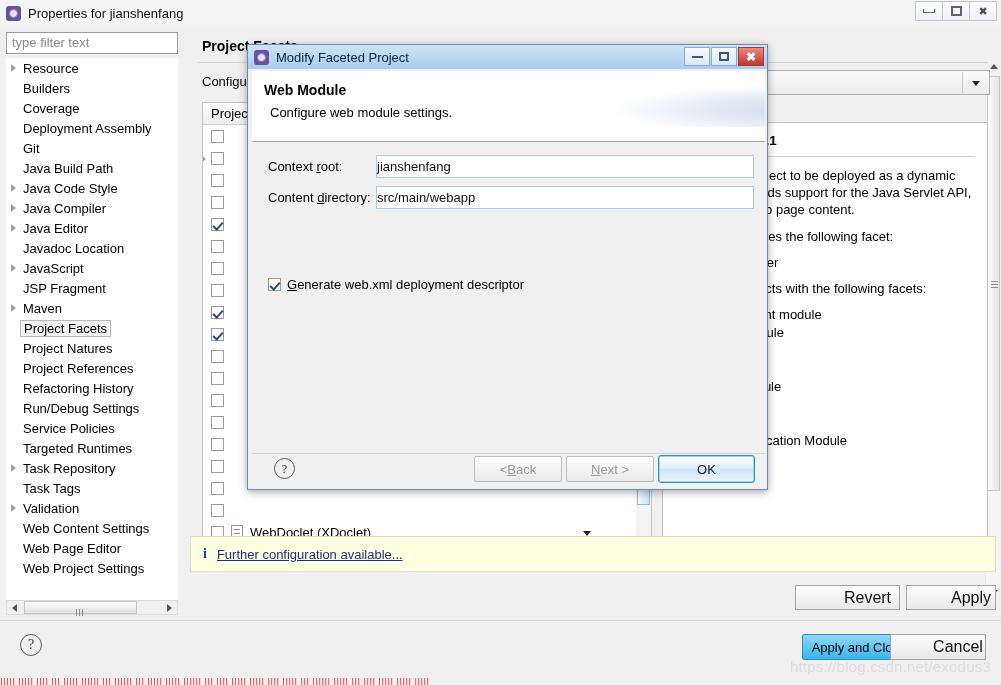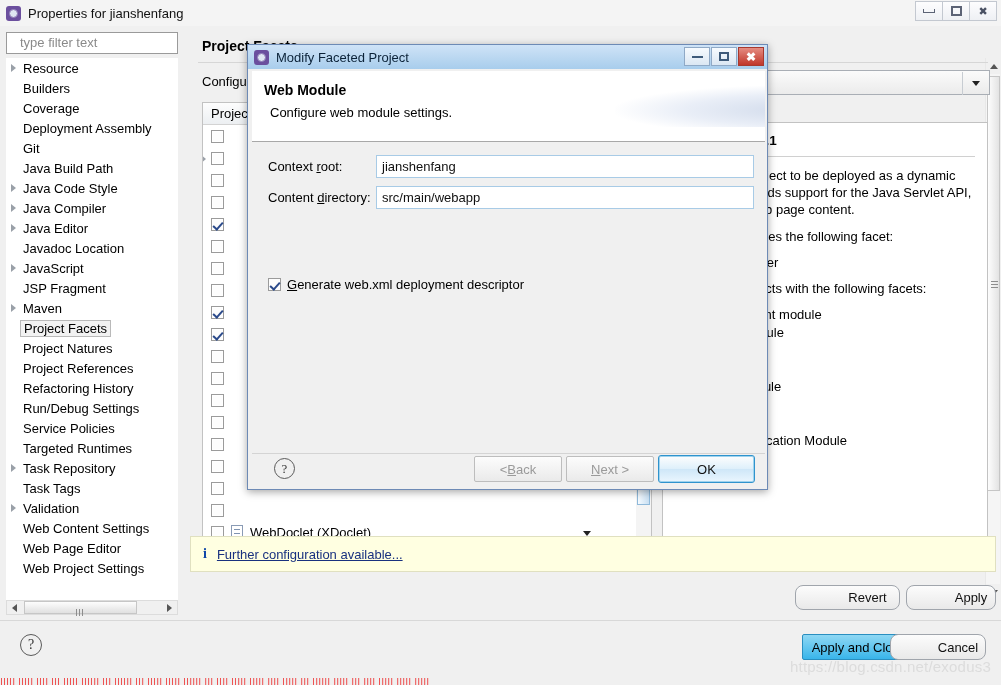--- a/index.html
+++ b/index.html
@@ -47,21 +47,21 @@
   .wc-max .glyph { display:block; width:11px; height:10px; border:2px solid #5c6375; }
   .wc-close { background: linear-gradient(#fdfdfe,#eef0f4); }
   #filterbox {
     position: absolute; left: 6px; top: 32px;
     width: 172px; height: 22px;
     border: 1px solid #9a9a9a;
     background: #ffffff;
     font-family: "Liberation Sans", sans-serif;
     font-size: 13px;
     color: #8a8a8a;
-    padding: 0 13px;
+    padding: 0 5px;
     line-height: 20px;
   }
   #treebox {
     position: absolute; left: 6px; top: 58px;
     width: 172px; height: 542px;
     background: #ffffff;
     border: 1px solid #ffffff;
     overflow: hidden;
   }
   .tree-list {
@@ -165,23 +165,23 @@
   }
   #cfg-combo .caret {
     position:absolute; right:9px; top:10px;
     width:0;height:0;border-top:5px solid #222;border-left:4px solid transparent;border-right:4px solid transparent;
   }
   #cfg-combo .divider { position:absolute; right:26px; top:1px; width:1px; height:23px; background:#c7ccd2;}
 
   .btn {
     background: linear-gradient(#fcfcfc,#e9e9e9);
     border: 1px solid #a0a5ac;
-    border-radius: 8px;
+    border-radius: 0;
     font-family: "Liberation Sans", sans-serif;
-    font-size: 13px;
+    font-size: 16px;
     color: #101010;
     display: flex; align-items: center; justify-content: center;
     cursor: default;
     padding-left: 40px;
   }
 
   
   #facets-frame {
     position: absolute; left: 12px; top: 72px;
     width: 450px; height: 452px;
@@ -353,21 +353,20 @@
     background: radial-gradient(ellipse at 130% 60%, #cfd9ea 0%, #e9eef7 45%, #ffffff 72%);
   }
 
   #dlg-body { position:absolute; left:4px; top:98px; width:513px; height:310px; background:#f0f0f0; }
   .fld-label { position:absolute; font-size:13px; }
   .fld-input {
     position:absolute;
     background:#ffffff;
     border:1px solid #a8cbe6;
     font-size:13px; color:#101010;
-    padding-left:5px;
     line-height: 21px;
     height: 23px;
   }
   #dlg-check {
     position:absolute; left:16px; top:134px; font-size:13px;
     display:flex; align-items:center;
   }
   #dlg-check .dcbx {
     position:relative;
     width:13px;height:13px;background:#fdfdfd;border:1px solid #9b9b9b; margin-right:6px;

